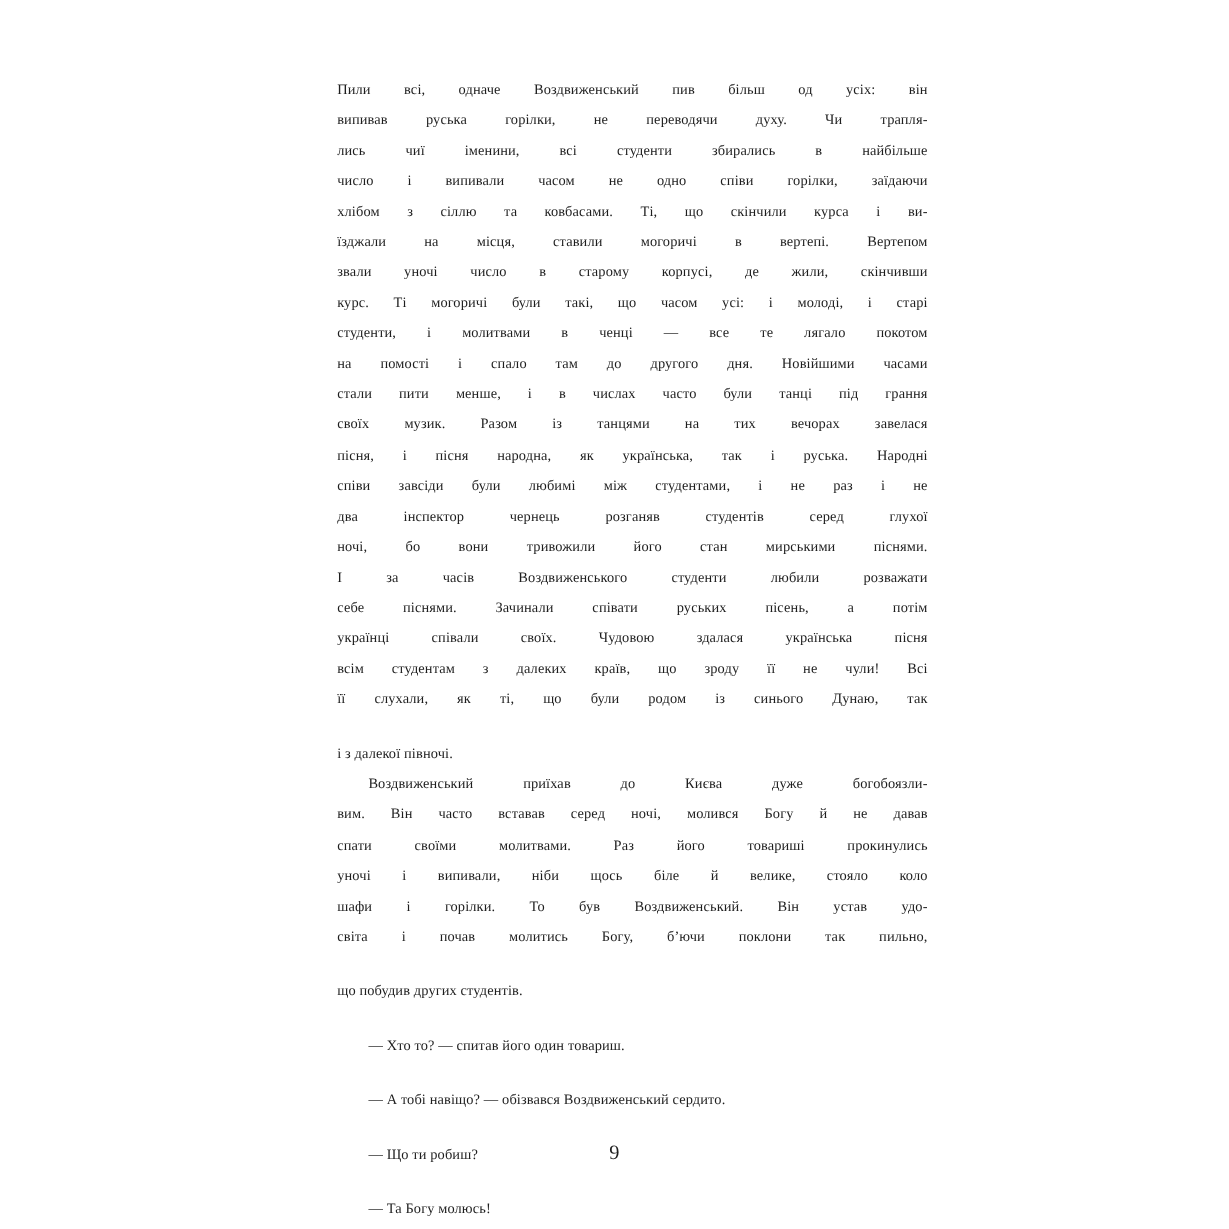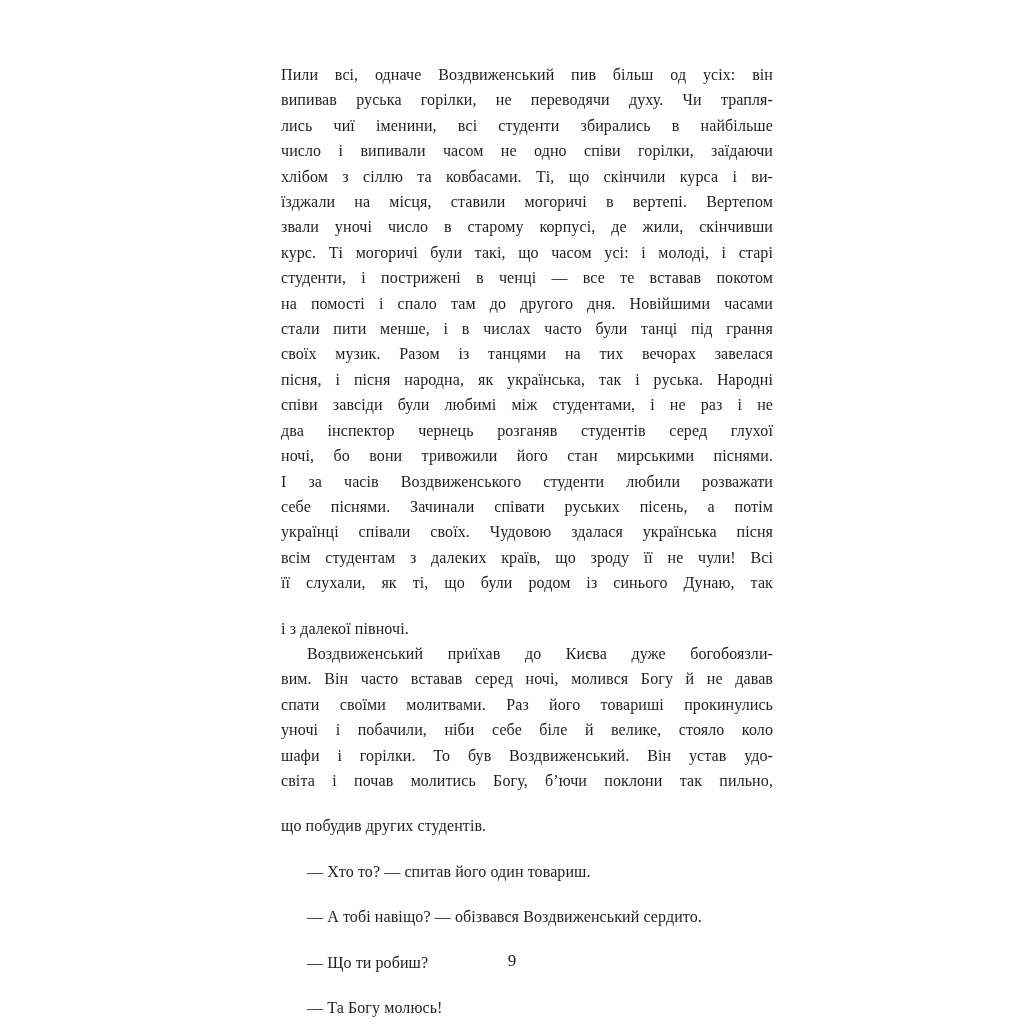--- a/index.html
+++ b/index.html
@@ -19,21 +19,21 @@
     color: #1e1e1e;
   }
   .text-block {
     position: absolute;
     left: 281px;
     top: 62px;
     width: 492px;
   }
   .paragraph { margin: 0; padding: 0; }
   .line {
-    font-size: 16px;
+    font-size: 12px;
     line-height: 25.4px;
     text-align: justify;
     text-align-last: justify;
     letter-spacing: 0.1px;
     white-space: normal;
   }
   .line.last { text-align-last: left; margin-top: 20px; }
   .line.indent { text-indent: 26px; }
   .page-number {
     position: absolute;
@@ -53,40 +53,40 @@
   <main class="text-block" id="text-block">
       <div class="paragraph body">
         <div class="line">Пили всі, одначе Воздвиженський пив більш од усіх: він</div>
         <div class="line">випивав руська горілки, не переводячи духу. Чи трапля-</div>
         <div class="line">лись чиї іменини, всі студенти збирались в найбільше</div>
         <div class="line">число і випивали часом не одно співи горілки, заїдаючи</div>
         <div class="line">хлібом з сіллю та ковбасами. Ті, що скінчили курса і ви-</div>
         <div class="line">їзджали на місця, ставили могоричі в вертепі. Вертепом</div>
         <div class="line">звали уночі число в старому корпусі, де жили, скінчивши</div>
         <div class="line">курс. Ті могоричі були такі, що часом усі: і молоді, і старі</div>
-        <div class="line">студенти, і пострижені в ченці — все те вставав покотом</div>
+        <div class="line">студенти, і молитвами в ченці — все те лягало покотом</div>
         <div class="line">на помості і спало там до другого дня. Новійшими часами</div>
         <div class="line">стали пити менше, і в числах часто були танці під грання</div>
         <div class="line">своїх музик. Разом із танцями на тих вечорах завелася</div>
         <div class="line">пісня, і пісня народна, як українська, так і руська. Народні</div>
         <div class="line">співи завсіди були любимі між студентами, і не раз і не</div>
         <div class="line">два інспектор чернець розганяв студентів серед глухої</div>
         <div class="line">ночі, бо вони тривожили його стан мирськими піснями.</div>
         <div class="line">І за часів Воздвиженського студенти любили розважати</div>
         <div class="line">себе піснями. Зачинали співати руських пісень, а потім</div>
         <div class="line">українці співали своїх. Чудовою здалася українська пісня</div>
         <div class="line">всім студентам з далеких країв, що зроду її не чули! Всі</div>
         <div class="line">її слухали, як ті, що були родом із синього Дунаю, так</div>
         <div class="line last">і з далекої півночі.</div>
       </div>
       <div class="paragraph body">
         <div class="line indent">Воздвиженський приїхав до Києва дуже богобоязли-</div>
         <div class="line">вим. Він часто вставав серед ночі, молився Богу й не давав</div>
         <div class="line">спати своїми молитвами. Раз його товариші прокинулись</div>
-        <div class="line">уночі і побачили, ніби себе біле й велике, стояло коло</div>
+        <div class="line">уночі і випивали, ніби щось біле й велике, стояло коло</div>
         <div class="line">шафи і горілки. То був Воздвиженський. Він устав удо-</div>
         <div class="line">світа і почав молитись Богу, б’ючи поклони так пильно,</div>
         <div class="line last">що побудив других студентів.</div>
       </div>
       <div class="paragraph dialogue">
         <div class="line last indent">— Хто то? — спитав його один товариш.</div>
       </div>
       <div class="paragraph dialogue">
         <div class="line last indent">— А тобі навіщо? — обізвався Воздвиженський сердито.</div>
       </div>

